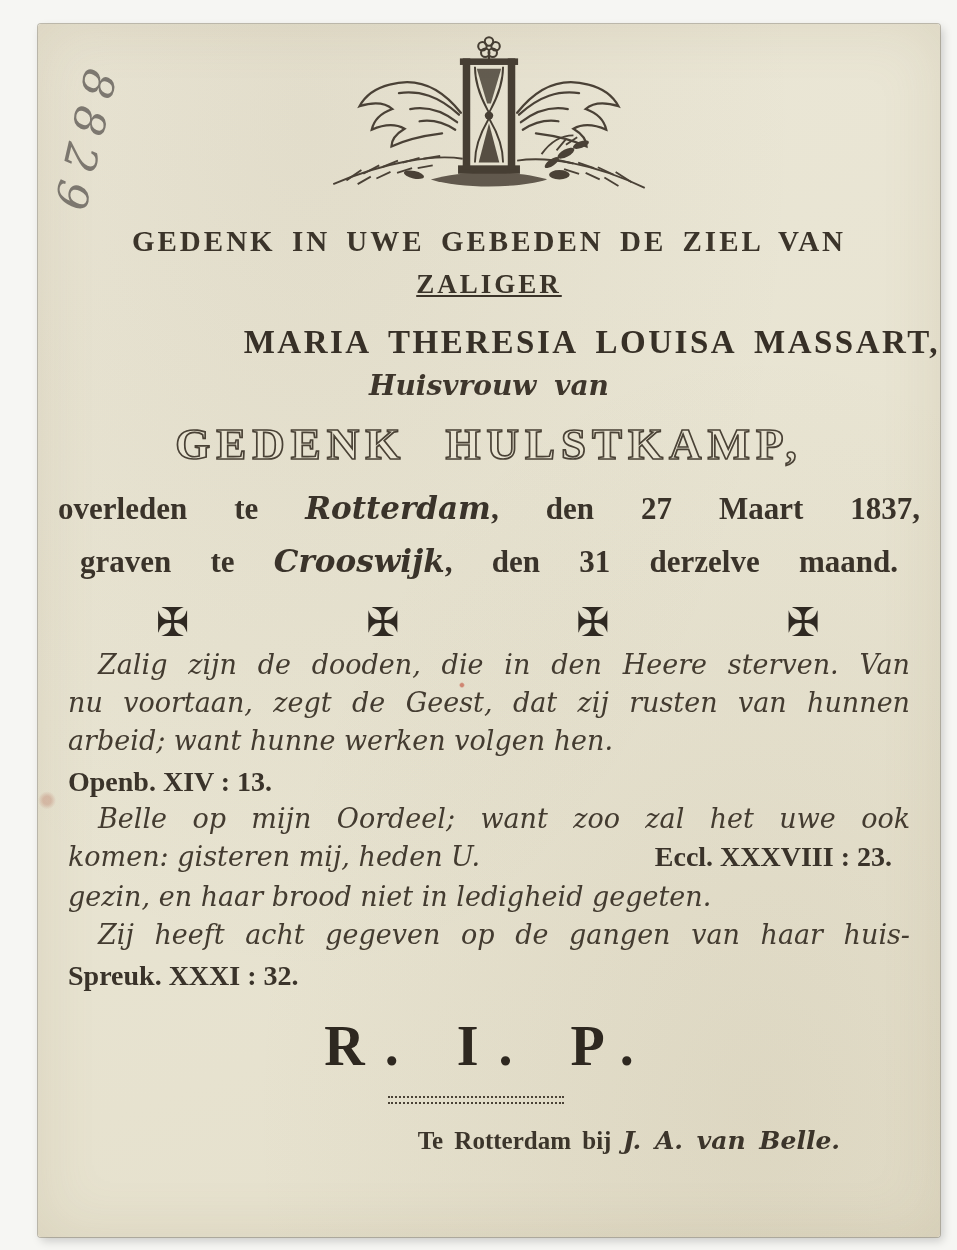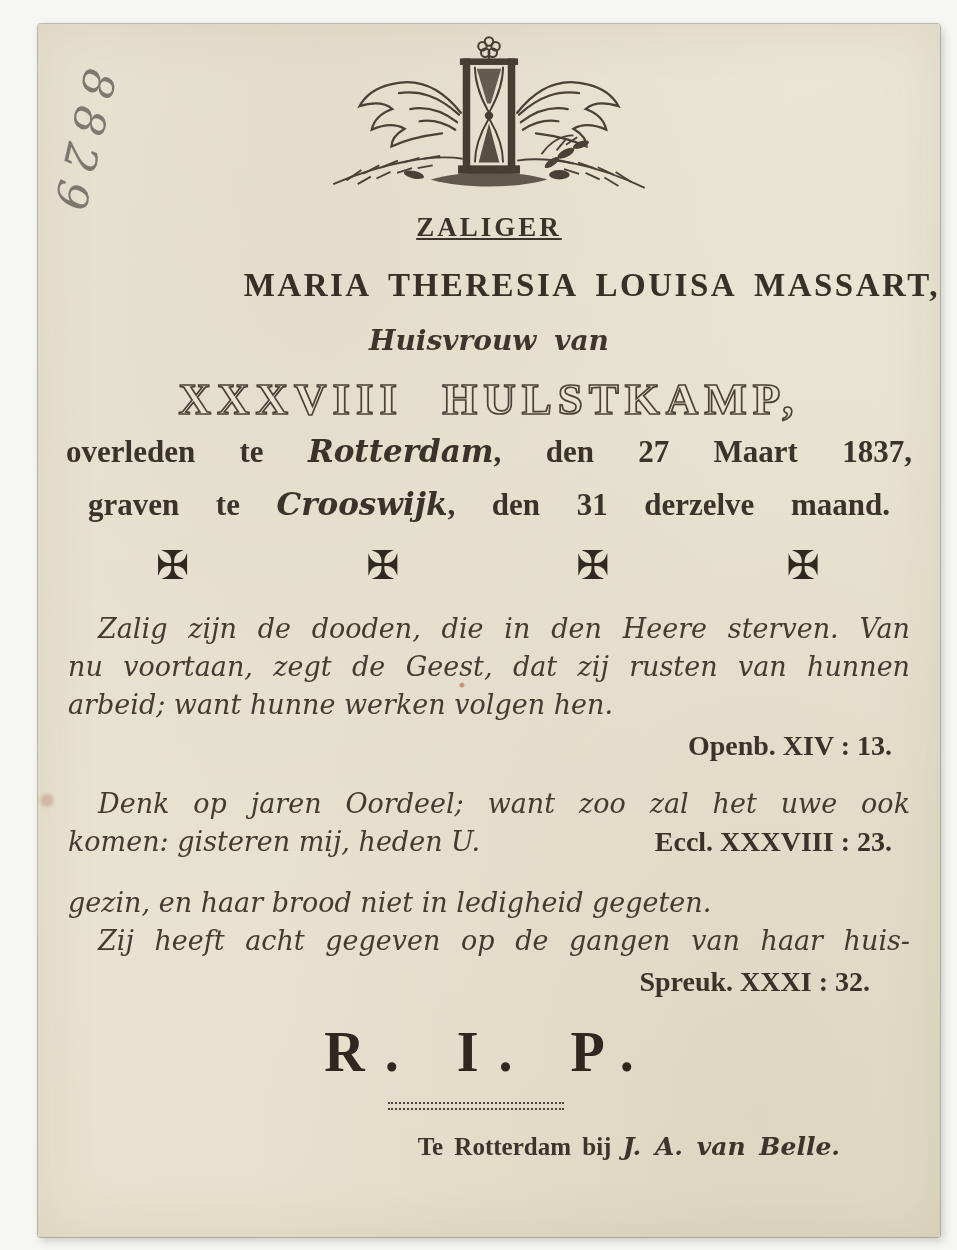--- a/index.html
+++ b/index.html
@@ -43,57 +43,57 @@
   .intro2{
     margin-top:11px;text-align:center;
     font-size:27px;font-weight:bold;letter-spacing:3px;color:#3b342a;text-decoration:underline;
   }
   .name{
     margin-top:24px;text-align:right;
     font-size:33px;font-weight:bold;letter-spacing:2.5px;word-spacing:8px;
     color:#373027;
   }
   .relation{
-    margin-top:20px;text-align:center;
+    margin-top:8px;text-align:center;
     font-family:"DejaVu Serif", serif;font-style:italic;font-weight:bold;
     font-size:28px;word-spacing:8px;color:#3e362c;
   }
   .spouse{
     margin-top:16px;text-align:center;white-space:nowrap;
     font-size:45px;font-weight:bold;letter-spacing:6px;word-spacing:22px;
     color:#e9e4d2;
     -webkit-text-stroke:1.7px #4a4236;
     text-shadow:0 0 1px rgba(74,66,54,.35);
   }
   
-  .death{padding:0 28px;font-size:31px;font-weight:600;color:#3a332a;}
+  .death{margin-top:12px;padding:0 20px;font-size:31px;font-weight:600;color:#3a332a;}
   .death .dline{line-height:53px;text-align:justify;text-align-last:justify;}
   .death .dline.last{padding:0 22px;}
   .death .place{font-family:"DejaVu Serif", serif;font-style:italic;font-weight:bold;}
   
   .crosses{
     margin-top:12px;padding:0 120px 0 118px;
     display:flex;justify-content:space-between;
     font-family:"DejaVu Sans", sans-serif;
     font-size:40px;line-height:44px;color:#2f2922;
   }
   
-  .quote{margin-top:23px;padding:0 30px;}
+  .quote{margin-top:2px;padding:0 30px;}
   .qline{
     font-family:"DejaVu Serif", serif;font-style:italic;
     font-size:27px;line-height:38px;color:#433b30;
     text-align:justify;text-align-last:justify;
   }
   .qline.first{text-indent:30px;}
   .qline.loose{text-align-last:left;}
   .qcite{
     font-family:"Liberation Serif", serif;font-style:normal;font-weight:600;
     font-size:28px;color:#3a332a;
   }
-  .qcite.block{display:block;text-align:right;margin-top:6px;}
+  .qcite.block{display:block;text-align:left;margin-top:6px;}
   .pad-r-sm{padding-right:18px;}
   .pad-r-md{padding-right:40px;}
   .inline-row{display:flex;justify-content:space-between;align-items:baseline;}
   
   .rip{
     margin-top:22px;text-align:center;
     font-size:56px;font-weight:bold;letter-spacing:20px;word-spacing:4px;
     color:#2e2820;
   }
   .divider{
@@ -157,27 +157,28 @@
     <g fill="#4a4136">
       <path d="M118 155 C150 145 210 145 242 155 C210 165 150 165 118 155 Z" opacity=".85"></path>
       <ellipse cx="262" cy="127" rx="10" ry="4" transform="rotate(-28 262 127)"></ellipse>
       <ellipse cx="278" cy="118" rx="9" ry="3.5" transform="rotate(-20 278 118)"></ellipse>
       <ellipse cx="247" cy="137" rx="9" ry="3.5" transform="rotate(-35 247 137)"></ellipse>
       <ellipse cx="255" cy="150" rx="11" ry="5"></ellipse>
       <ellipse cx="100" cy="150" rx="11" ry="4" transform="rotate(12 100 150)"></ellipse>
     </g>
   </svg>
 
+  <div class="intro1">GEDENK IN UWE GEBEDEN DE ZIEL VAN</div>
   <div class="intro2">ZALIGER</div>
 
   <div class="name">MARIA THERESIA LOUISA MASSART,</div>
 
   <div class="relation">Huisvrouw van</div>
 
-  <div class="spouse">XXXVIII HULSTKAMP,</div>
+  <div class="spouse">GEDENK HULSTKAMP,</div>
 
   <div class="death">
     <div class="dline"><span>overleden te </span><span class="place">Rotterdam</span><span>, den 27 Maart 1837,</span></div>
     <div class="dline last"><span>graven te </span><span class="place">Crooswijk</span><span>, den 31 derzelve maand.</span></div>
   </div>
 
   <div class="crosses">
     <span>✠</span>
     <span>✠</span>
     <span>✠</span>
@@ -185,21 +186,21 @@
   </div>
 
   <div class="quote">
     <div class="qline first">Zalig zijn de dooden, die in den Heere sterven.  Van</div>
     <div class="qline">nu voortaan, zegt de Geest, dat zij rusten van hunnen</div>
     <div class="qline loose">arbeid; want hunne werken volgen hen.</div>
     <span class="qcite block pad-r-sm">Openb. XIV : 13.</span>
   </div>
 
   <div class="quote">
-    <div class="qline first">Denk op jaren Oordeel; want zoo zal het uwe ook</div>
+    <div class="qline first">Belle op mijn Oordeel; want zoo zal het uwe ook</div>
     <div class="inline-row">
       <span class="qline loose">komen: gisteren mij, heden U.</span>
       <span class="qcite pad-r-sm">Eccl. XXXVIII : 23.</span>
     </div>
   </div>
 
   <div class="quote">
     <div class="qline loose">gezin, en haar brood niet in ledigheid gegeten.</div>
     <div class="qline first">Zij heeft acht gegeven op de gangen van haar huis-</div>
     <span class="qcite block pad-r-md">Spreuk. XXXI : 32.</span>

